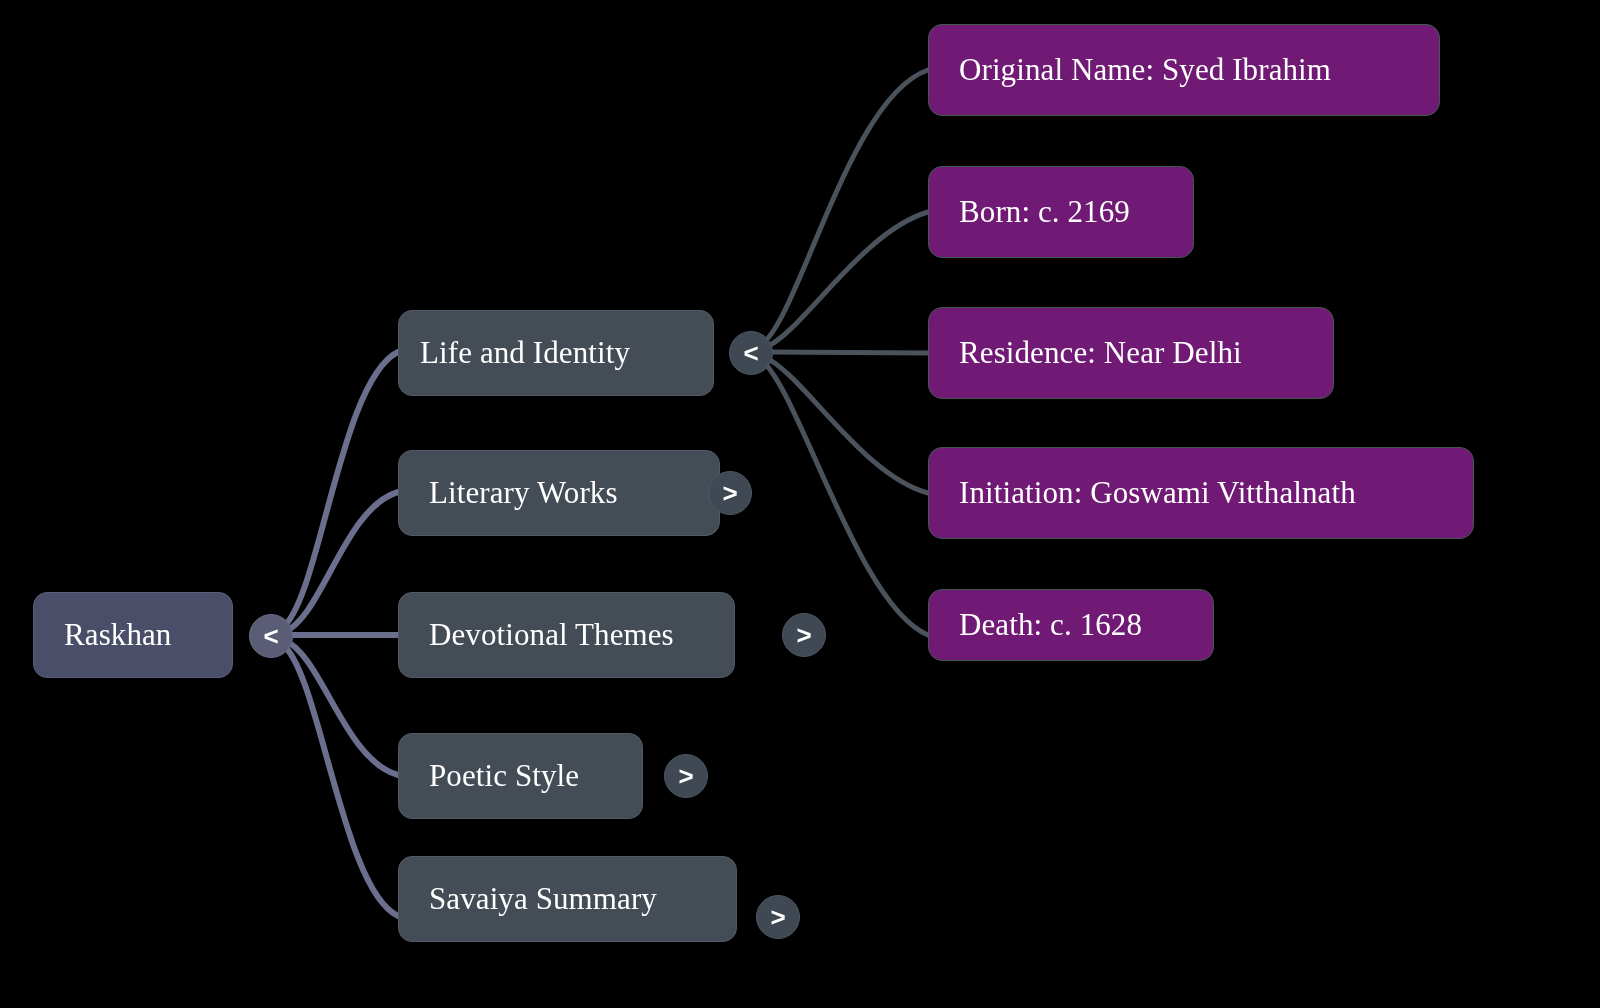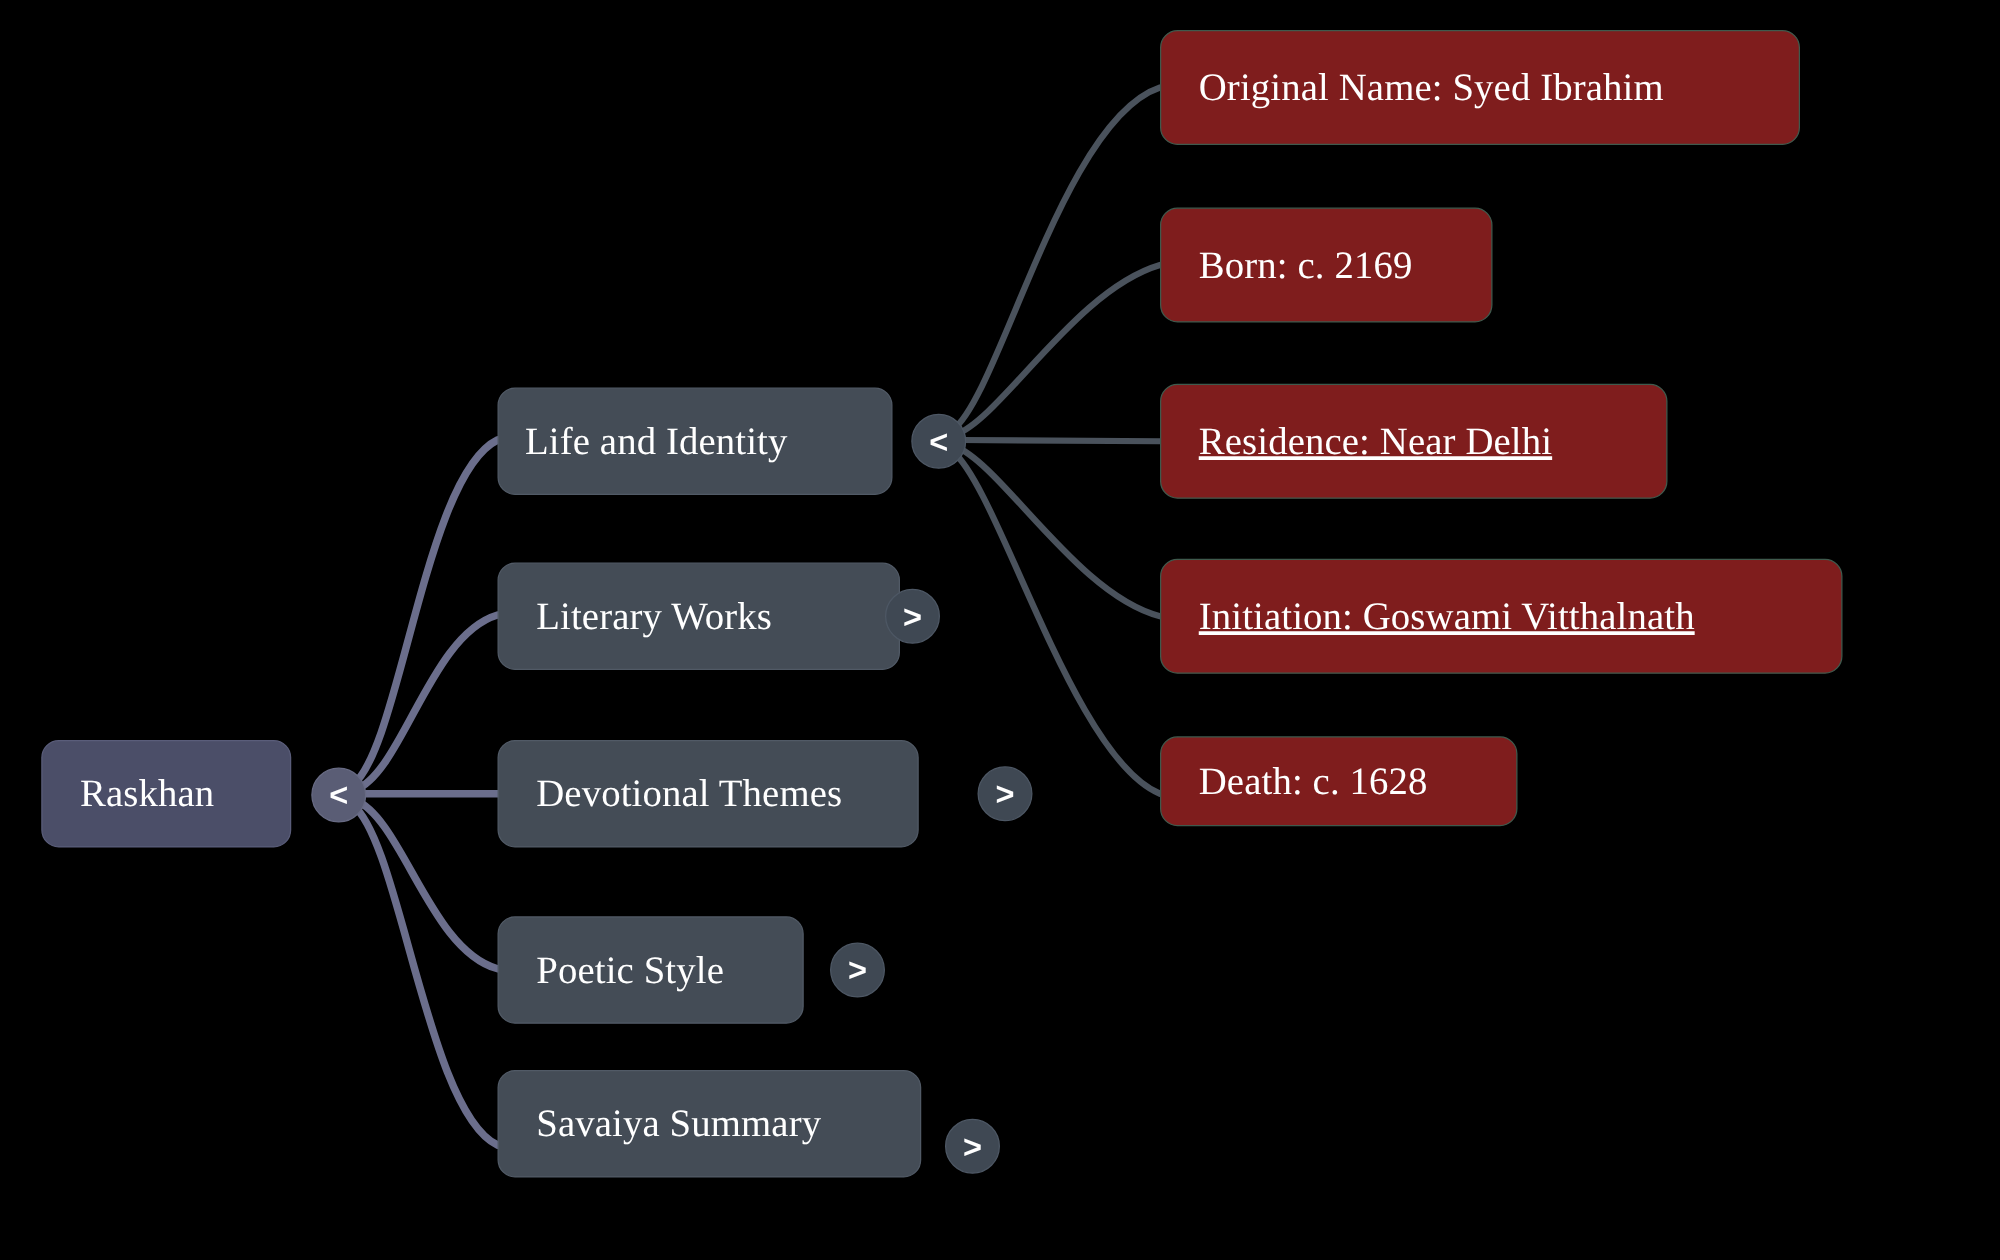--- a/index.html
+++ b/index.html
@@ -48,21 +48,21 @@
     font-size: 31px;
     padding: 16px 30px;
   }
   .node-branch {
     background: #444c56;
     border: 1px solid #515a66;
     font-size: 31px;
     padding: 0 30px;
   }
   .node-leaf {
-    background: #7f1d1d;
+    background: #701a75;
     border: 1px solid #3f5a4d;
     font-size: 31px;
     padding: 0 30px;
     justify-content: flex-end;
   }
   .toggle {
     position: absolute;
     border-radius: 50%;
     background: #3f4853;
     border: 1px solid #4d5764;
@@ -121,24 +121,24 @@
       <div class="node node-branch" style="left: 398px; top: 856px; width: 339px; height: 86px;">
         <span class="node-label">Savaiya Summary</span>
       </div>
       <div class="toggle" style="left: 756px; top: 895px; width: 42px; height: 42px; font-size: 26px;">&gt;</div>
       <div class="node node-leaf" style="left: 928px; top: 24px; width: 512px; height: 92px;">
         <span class="node-label">Original Name: Syed Ibrahim</span>
       </div>
       <div class="node node-leaf" style="left: 928px; top: 166px; width: 266px; height: 92px;">
         <span class="node-label">Born: c. 2169</span>
       </div>
-      <div class="node node-leaf" style="left: 928px; top: 307px; width: 406px; height: 92px; text-decoration: underline;">
+      <div class="node node-leaf" style="left: 928px; top: 307px; width: 406px; height: 92px;">
         <span class="node-label">Residence: Near Delhi</span>
       </div>
-      <div class="node node-leaf" style="left: 928px; top: 447px; width: 546px; height: 92px; text-decoration: underline;">
+      <div class="node node-leaf" style="left: 928px; top: 447px; width: 546px; height: 92px;">
         <span class="node-label">Initiation: Goswami Vitthalnath</span>
       </div>
       <div class="node node-leaf" style="left: 928px; top: 589px; width: 286px; height: 72px;">
         <span class="node-label">Death: c. 1628</span>
       </div>
     </div>
 
 </div>
 
 </body></html>

